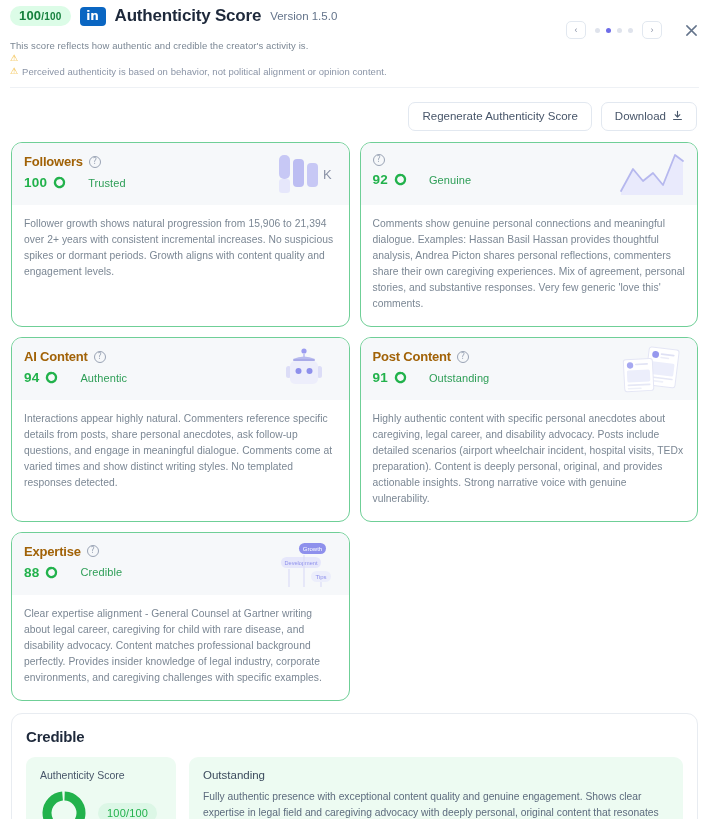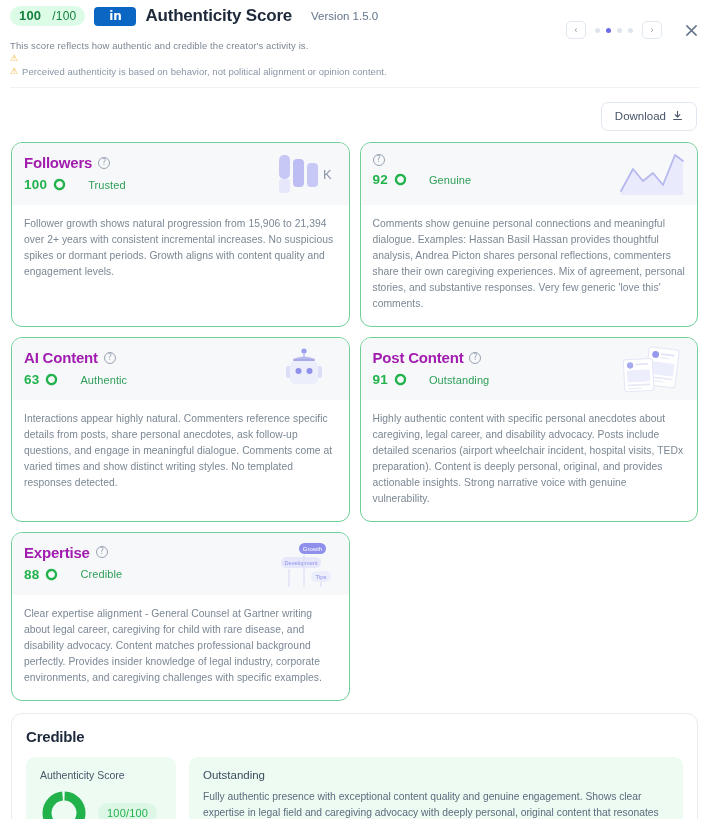--- a/index.html
+++ b/index.html
@@ -14,30 +14,30 @@
 
   
   .header { padding: 6px 10px 0 10px; position: relative; }
   .hdr-top { display: flex; align-items: center; gap: 9px; }
   .score-pill {
     background: #dcfce7; color: #15803d;
     border-radius: 999px; padding: 3px 9px;
     font-size: 13px; font-weight: 700; line-height: 1.1;
     letter-spacing: .2px;
   }
-  .score-pill .den { font-size: 12px; font-weight: 400; padding-left: 11px; }
+  .score-pill .den { font-size: 10px; font-weight: 700; }
   .li-icon {
-    width: 42px; height: 19px; border-radius: 4px;
+    width: 26px; height: 19px; border-radius: 4px;
     background: #0a66c2; color: #fff;
     font-size: 12px; font-weight: 700;
     display: flex; align-items: center; justify-content: center;
     font-family: "DejaVu Sans", sans-serif;
   }
   .hdr-title { font-size: 17px; font-weight: 700; color: #1e293b; letter-spacing: -0.2px; }
-  .hdr-version { font-size: 11.5px; color: #64748b; font-weight: 400; margin-left: 10px; }
+  .hdr-version { font-size: 11.5px; color: #64748b; font-weight: 400; margin-left: 0; }
   .hdr-sub { font-size: 9.5px; color: #7b8794; margin-top: 14px; letter-spacing: .1px; }
   .warn-row { display: flex; align-items: center; gap: 4px; margin-top: 3px; }
   .warn-ico { color: #f0b429; font-size: 9px; line-height: 1; }
   .warn-txt { font-size: 9.5px; color: #8a94a6; letter-spacing: .05px; }
 
   
   .hdr-right {
     position: absolute; top: 21px; right: 10px;
     display: flex; align-items: center; gap: 21px;
   }
@@ -75,21 +75,21 @@
   .card {
     border: 1px solid #6fcf97; border-radius: 11px;
     background: #fff; overflow: hidden;
     display: flex; flex-direction: column;
   }
   .card-head {
     background: #f6f8fa; padding: 11px 12px 11px 12px;
     position: relative; min-height: 62px;
   }
   .card-title-row { display: flex; align-items: center; gap: 6px; }
-  .card-title { font-size: 15px; font-weight: 700; color: #a21caf; letter-spacing: -0.2px; text-align: right; }
+  .card-title { font-size: 13px; font-weight: 700; color: #a16207; letter-spacing: -0.2px; text-align: right; }
   .q-ico {
     width: 12px; height: 12px; border-radius: 50%;
     border: 1.2px solid #9aa4b5; color: #9aa4b5;
     font-size: 8px; line-height: 10px; text-align: center;
     cursor: pointer; font-family: "DejaVu Sans", sans-serif;
   }
   .card-score-row { display: flex; align-items: center; gap: 6px; margin-top: 6px; }
   .card-score { font-size: 13.5px; font-weight: 700; color: #22b24c; letter-spacing: .2px; }
   .ring { width: 13px; height: 13px; flex: 0 0 13px; }
   .card-label { font-size: 11px; color: #2e9e57; letter-spacing: .1px; margin-left: 16px; }
@@ -161,20 +161,23 @@
         <svg viewBox="0 0 14 14" fill="none" stroke="currentColor" stroke-width="1.6" stroke-linecap="round">
           <path d="M2 2 L12 12 M12 2 L2 12"></path>
         </svg>
       </div>
     </div>
     <div class="divider"></div>
   </div>
 
   <div class="actions">
     <button class="act-btn">
+      <span>Regenerate Authenticity Score</span>
+    </button>
+    <button class="act-btn">
       <span>Download</span>
       <span class="dl-ico">
         <svg width="11" height="11" viewBox="0 0 14 14" fill="none" stroke="currentColor" stroke-width="1.4" stroke-linecap="round" stroke-linejoin="round">
           <path d="M7 1.5 V8.5 M4 6 L7 9 L10 6 M2 12 H12"></path>
         </svg>
       </span>
     </button>
   </div>
 
   <div class="grid">
@@ -223,21 +226,21 @@
       <div class="card-body">Comments show genuine personal connections and meaningful dialogue. Examples: Hassan Basil Hassan provides thoughtful analysis, Andrea Picton shares personal reflections, commenters share their own caregiving experiences. Mix of agreement, personal stories, and substantive responses. Very few generic 'love this' comments.</div>
     </div>
 
     <div class="card">
       <div class="card-head">
         <div class="card-title-row">
           <span class="card-title">AI Content</span>
           <span class="q-ico">?</span>
         </div>
         <div class="card-score-row">
-          <span class="card-score">63</span>
+          <span class="card-score">94</span>
           <svg class="ring" viewBox="0 0 20 20">
             <circle cx="10" cy="10" r="7" fill="none" stroke="#22b24c" stroke-width="3.6" stroke-dasharray="40 4" stroke-linecap="round" transform="rotate(-70 10 10)"></circle>
           </svg>
           <span class="card-label">Authentic</span>
         </div>
         <svg class="card-art" viewBox="0 0 66 48">
           <circle cx="33" cy="5" r="2.6" fill="#9b9cf0"></circle>
           <rect x="32" y="7" width="2" height="5" fill="#c9cbf5"></rect>
           <path d="M22 13 q11 -5 22 0 Z" fill="#b8bbee"></path>
           <rect x="22" y="13" width="22" height="2" rx="1" fill="#a9abe8"></rect>

